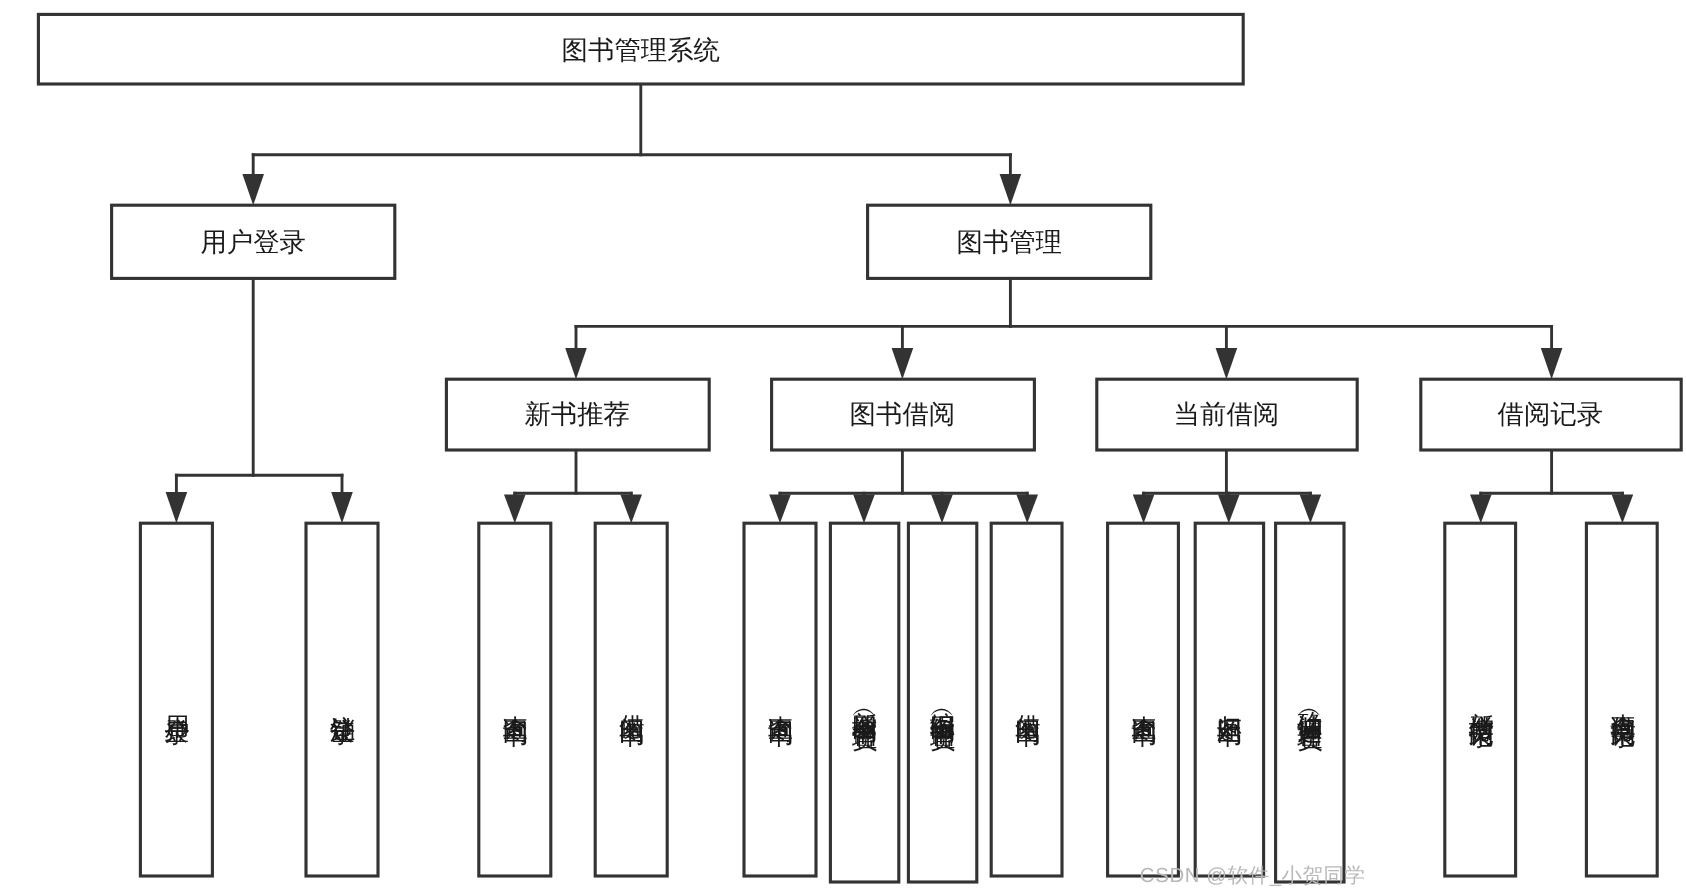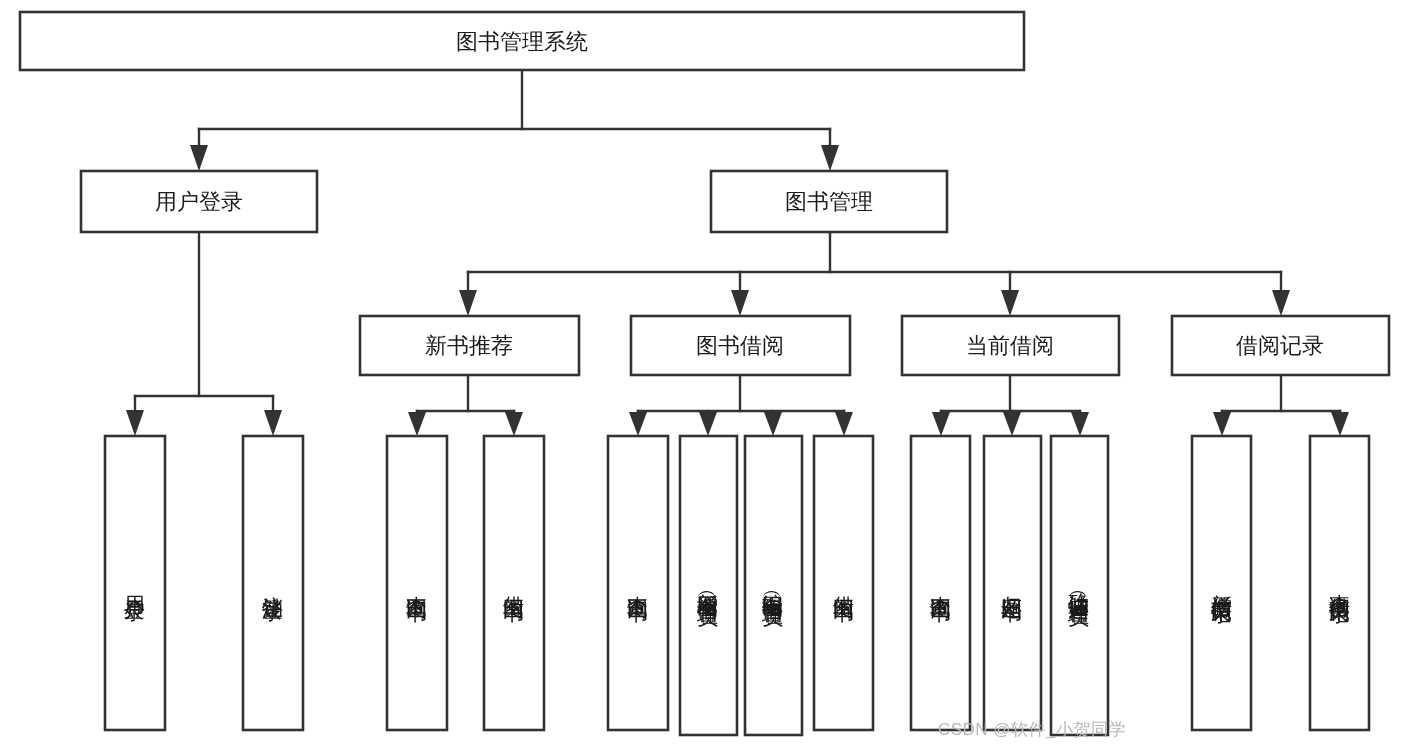--- a/index.html
+++ b/index.html
@@ -9,21 +9,21 @@
   }
   body {
     width: 1405px;
     height: 747px;
     font-family: "Liberation Sans", "DejaVu Sans", sans-serif;
     overflow: hidden;
     position: relative;
   }
   #diagram-root {
     position: absolute;
-    left: 0;
+    left: 12px;
     top: 0;
     width: 1136px;
     height: 747px;
     border-radius: 18px;
   }
   svg.flow {
     display: block;
     width: 1405px;
     height: 747px;
   }

